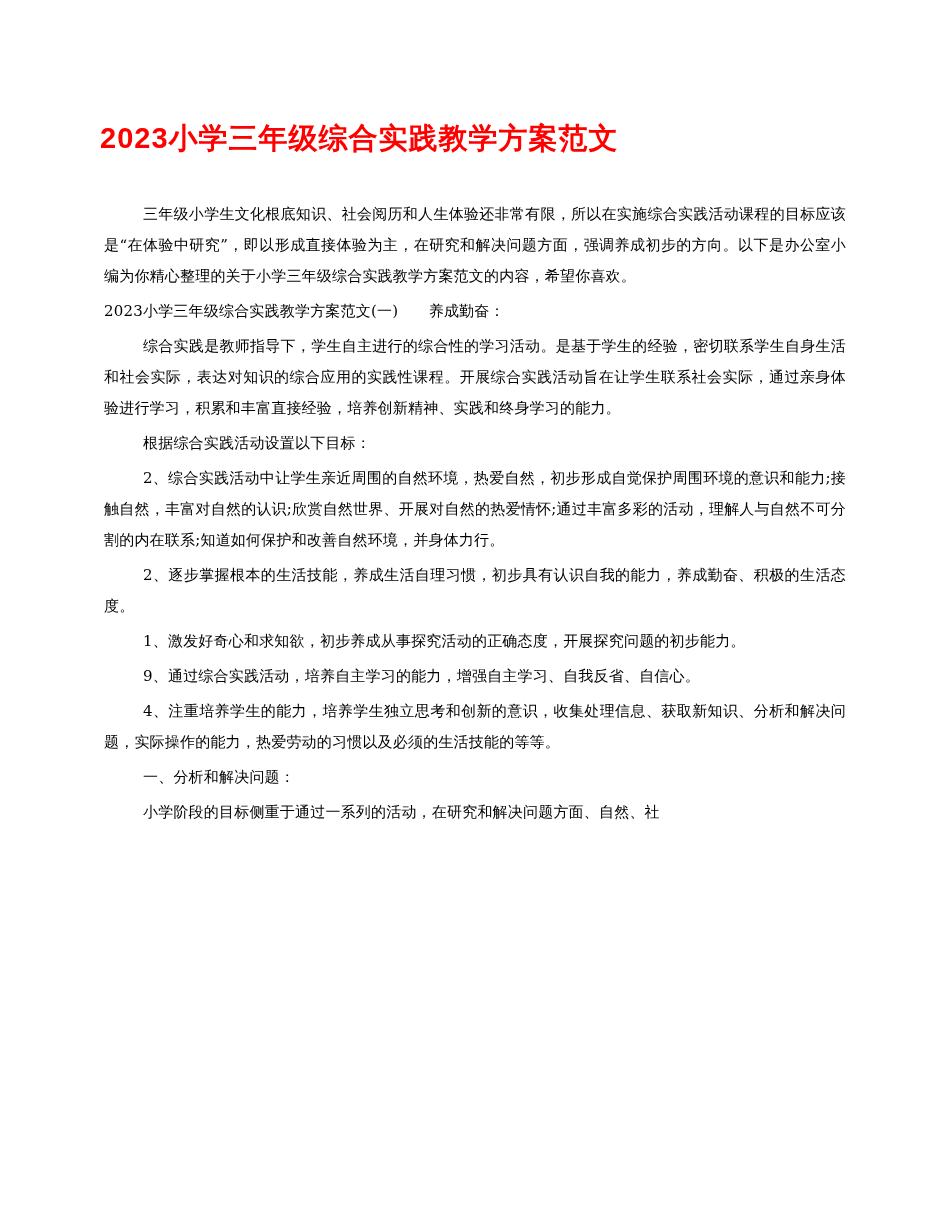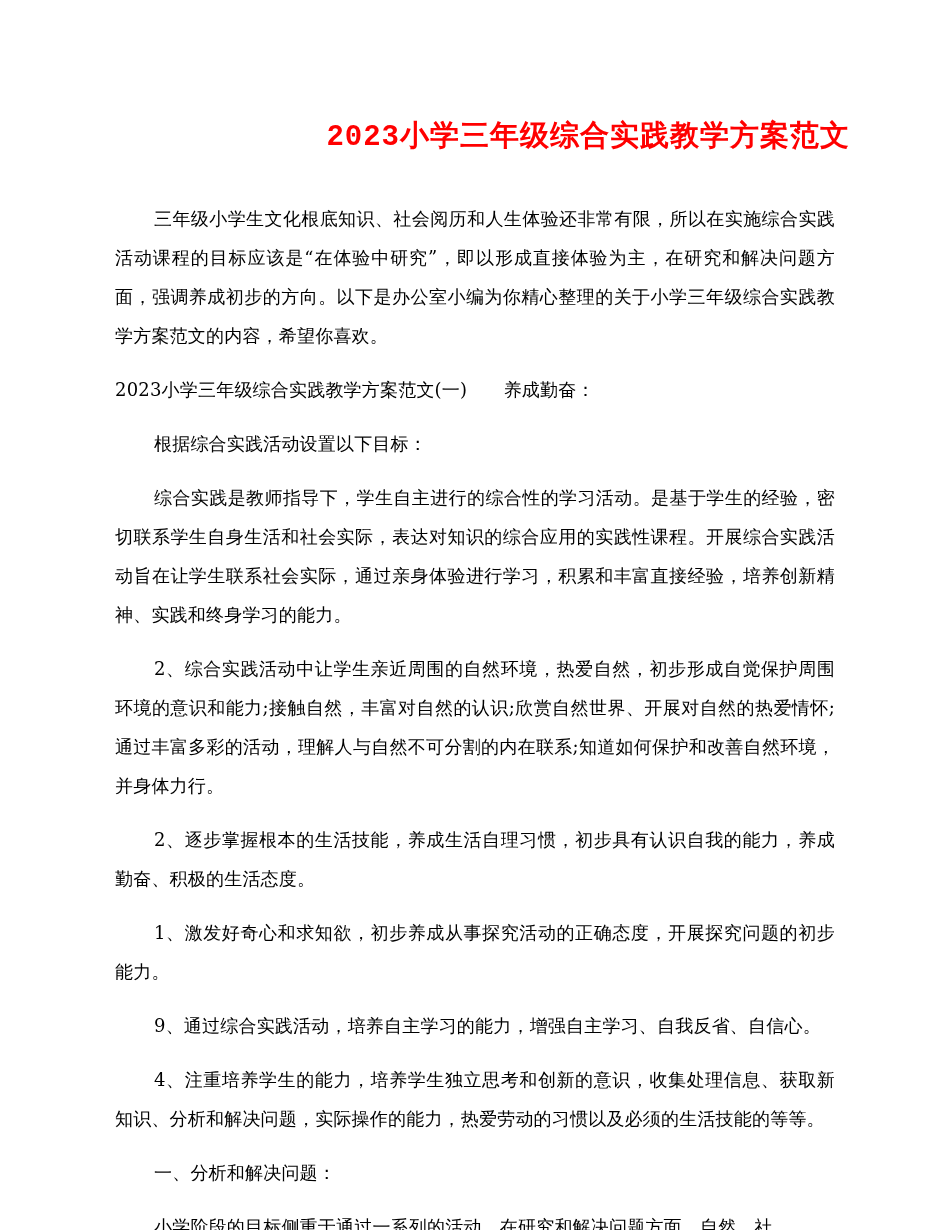--- a/index.html
+++ b/index.html
@@ -16,51 +16,51 @@
   .page {
     box-sizing: border-box;
     width: 950px;
     min-height: 1230px;
     padding: 118px 100px 40px 100px;
   }
   .doc-title {
     color: #ff0000;
     font-size: 29px;
     font-weight: bold;
-    text-align: right;
+    text-align: left;
     letter-spacing: 1px;
     margin: 0 0 40px 0;
-    font-family: Liberation Mono, monospace;
+    font-family: Liberation Sans, sans-serif;
     line-height: 1.4;
   }
   .para {
-    font-size: 18px;
-    line-height: 39px;
+    font-size: 15px;
+    line-height: 31px;
     text-align: justify;
     text-justify: inter-ideograph;
-    margin: 15px;
+    margin: 4px;
     letter-spacing: 0.2px;
   }
   .indent {
     text-indent: 39px;
   }
   .noindent {
     text-indent: 0;
   }
 </style>
 </head>
 <body>
 
 <div class="page">
   <h1 class="doc-title">2023小学三年级综合实践教学方案范文</h1>
 
   <p class="para indent">三年级小学生文化根底知识、社会阅历和人生体验还非常有限，所以在实施综合实践活动课程的目标应该是“在体验中研究”，即以形成直接体验为主，在研究和解决问题方面，强调养成初步的方向。以下是办公室小编为你精心整理的关于小学三年级综合实践教学方案范文的内容，希望你喜欢。</p>
   <p class="para noindent">2023小学三年级综合实践教学方案范文(一)　　养成勤奋：</p>
+  <p class="para indent">综合实践是教师指导下，学生自主进行的综合性的学习活动。是基于学生的经验，密切联系学生自身生活和社会实际，表达对知识的综合应用的实践性课程。开展综合实践活动旨在让学生联系社会实际，通过亲身体验进行学习，积累和丰富直接经验，培养创新精神、实践和终身学习的能力。</p>
   <p class="para indent">根据综合实践活动设置以下目标：</p>
-  <p class="para indent">综合实践是教师指导下，学生自主进行的综合性的学习活动。是基于学生的经验，密切联系学生自身生活和社会实际，表达对知识的综合应用的实践性课程。开展综合实践活动旨在让学生联系社会实际，通过亲身体验进行学习，积累和丰富直接经验，培养创新精神、实践和终身学习的能力。</p>
   <p class="para indent">2、综合实践活动中让学生亲近周围的自然环境，热爱自然，初步形成自觉保护周围环境的意识和能力;接触自然，丰富对自然的认识;欣赏自然世界、开展对自然的热爱情怀;通过丰富多彩的活动，理解人与自然不可分割的内在联系;知道如何保护和改善自然环境，并身体力行。</p>
   <p class="para indent">2、逐步掌握根本的生活技能，养成生活自理习惯，初步具有认识自我的能力，养成勤奋、积极的生活态度。</p>
   <p class="para indent">1、激发好奇心和求知欲，初步养成从事探究活动的正确态度，开展探究问题的初步能力。</p>
   <p class="para indent">9、通过综合实践活动，培养自主学习的能力，增强自主学习、自我反省、自信心。</p>
   <p class="para indent">4、注重培养学生的能力，培养学生独立思考和创新的意识，收集处理信息、获取新知识、分析和解决问题，实际操作的能力，热爱劳动的习惯以及必须的生活技能的等等。</p>
   <p class="para indent">一、分析和解决问题：</p>
   <p class="para indent">小学阶段的目标侧重于通过一系列的活动，在研究和解决问题方面、自然、社</p>
 </div>
 
 </body></html>

